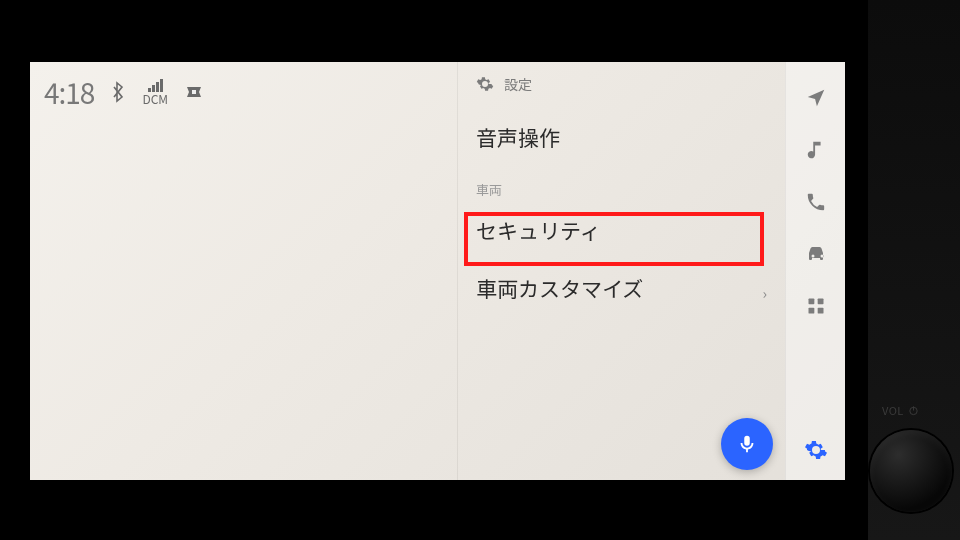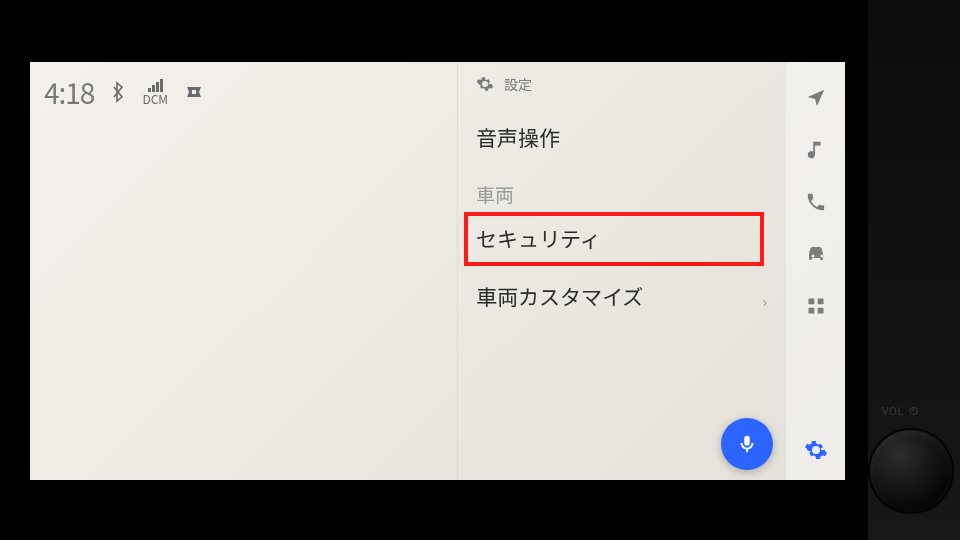--- a/index.html
+++ b/index.html
@@ -91,21 +91,21 @@
   .menu-item {
     padding: 14px 18px;
     font-size: 21px;
     color: #2b2b2b;
     display: flex;
     align-items: flex-end;
     justify-content: space-between;
   }
   .section-label {
     padding: 14px 18px 2px 18px;
-    font-size: 19px;
+    font-size: 13px;
     color: #9a9a9a;
   }
   .highlight {
     position: absolute;
     border: 4px solid #ff1a1a;
     pointer-events: none;
   }
   .chevron {
     color: #8d8d8d;
     font-size: 15px;

